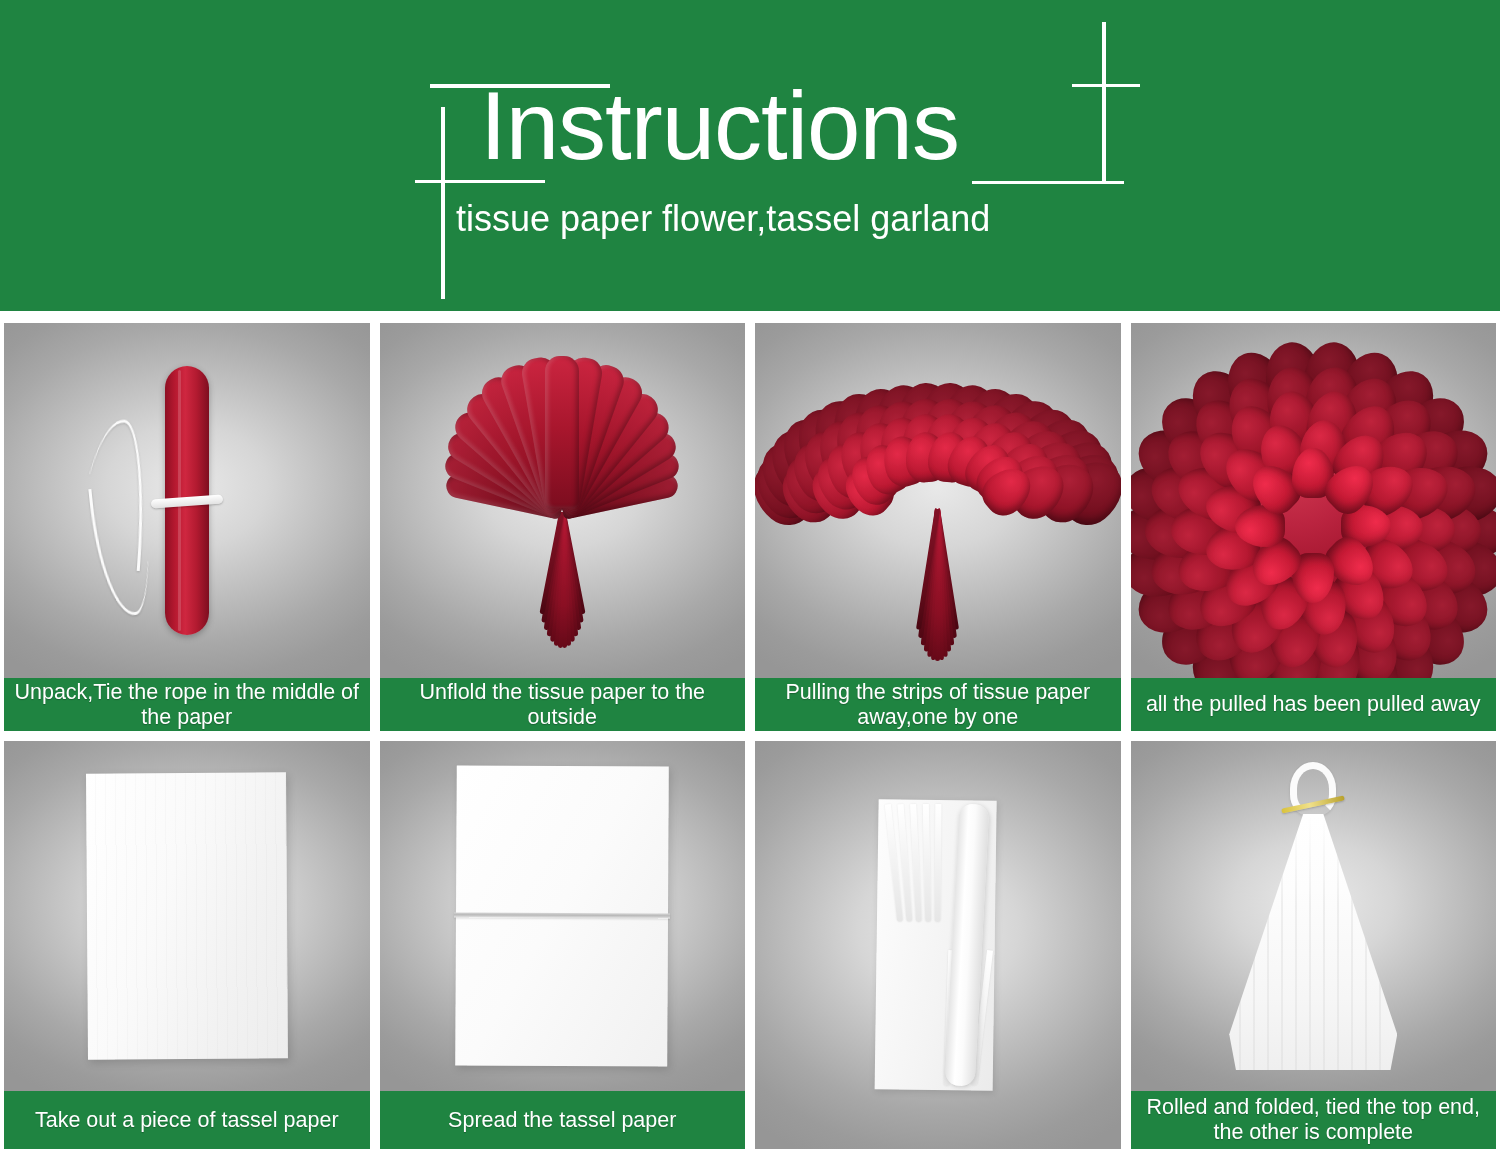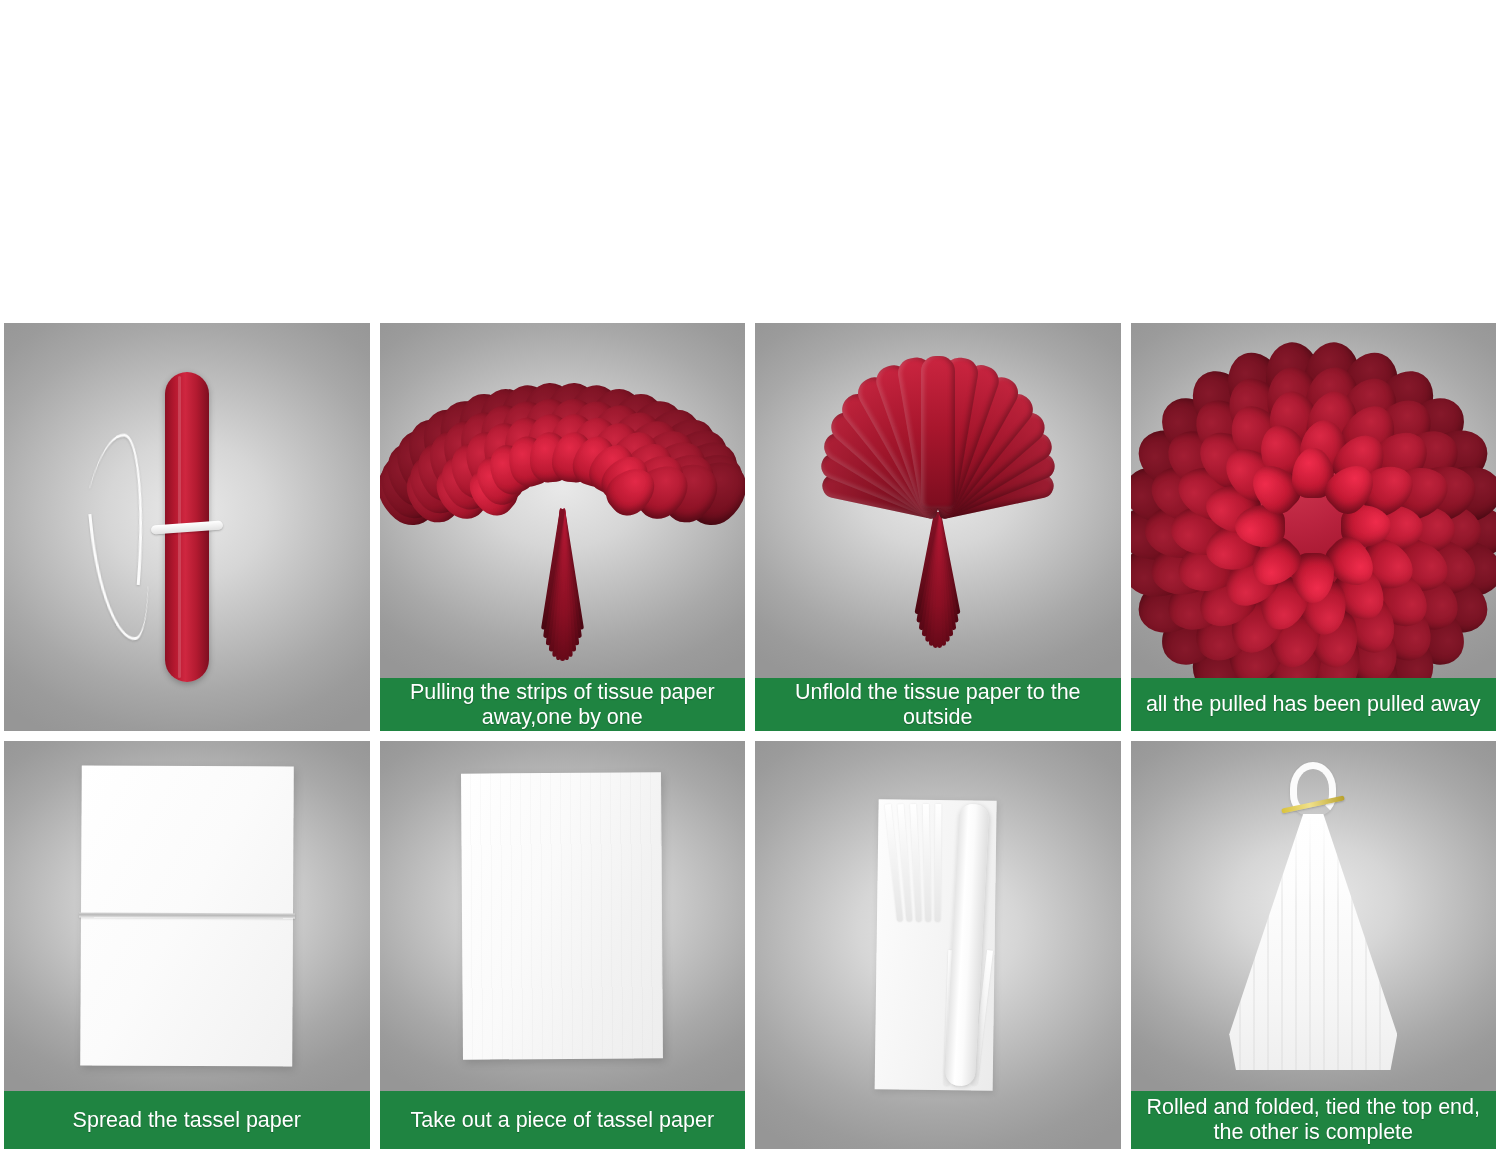--- a/index.html
+++ b/index.html
@@ -249,30 +249,84 @@
   .fold8 {
     position:absolute; top:0; width:2px; height:100%;
     background: linear-gradient(180deg, rgba(0,0,0,0) 0%, rgba(0,0,0,.055) 35%, rgba(0,0,0,.04) 100%);
   }
 </style>
 </head>
 <body>
 
 <div id="root">
 
+  <div class="header">
+    <div class="deco deco-top-left"></div>
+    <div class="deco deco-v-left"></div>
+    <div class="deco deco-h-left"></div>
+    <div class="deco deco-v-right"></div>
+    <div class="deco deco-h-right"></div>
+    <div class="deco deco-bot-right"></div>
+
+    <div class="hdr-title">Instructions</div>
+    <div class="hdr-sub">tissue paper flower,tassel garland</div>
+  </div>
 
   <div class="grid">
 
     <div class="panel row1">
       <div class="photo">
         <div class="strip"></div>
         <div class="rope-tail rope-a"></div>
         <div class="rope-tail rope-b"></div>
         <div class="rope-knot"></div>
       </div>
+      <div class="caption">Unpack,Tie the rope in the middle of the paper</div>
+    </div>
+
+    <div class="panel row1">
+      <div class="photo">
+        <div class="fan" id="fan2">
+            <div class="petal" style="height: 118px; margin-top: -118px; width: 24px; margin-left: -12px; transform: rotate(-78deg); z-index: 12; background: linear-gradient(rgb(203, 37, 64) 0%, rgb(168, 22, 45) 48%, rgb(124, 13, 31) 100%); filter: brightness(0.78);"></div>
+            <div class="petal" style="height: 124.633px; margin-top: -124.633px; width: 25.9509px; margin-left: -12.9755px; transform: rotate(-68.25deg); z-index: 13; background: linear-gradient(rgb(203, 37, 64) 0%, rgb(168, 22, 45) 48%, rgb(124, 13, 31) 100%); filter: brightness(0.82);"></div>
+            <div class="petal" style="height: 131.011px; margin-top: -131.011px; width: 27.8268px; margin-left: -13.9134px; transform: rotate(-58.5deg); z-index: 14; background: linear-gradient(rgb(203, 37, 64) 0%, rgb(168, 22, 45) 48%, rgb(124, 13, 31) 100%); filter: brightness(0.86);"></div>
+            <div class="petal" style="height: 136.889px; margin-top: -136.889px; width: 29.5557px; margin-left: -14.7779px; transform: rotate(-48.75deg); z-index: 15; background: linear-gradient(rgb(203, 37, 64) 0%, rgb(168, 22, 45) 48%, rgb(124, 13, 31) 100%); filter: brightness(0.9);"></div>
+            <div class="petal" style="height: 142.042px; margin-top: -142.042px; width: 31.0711px; margin-left: -15.5355px; transform: rotate(-39deg); z-index: 16; background: linear-gradient(rgb(203, 37, 64) 0%, rgb(168, 22, 45) 48%, rgb(124, 13, 31) 100%); filter: brightness(0.94);"></div>
+            <div class="petal" style="height: 146.27px; margin-top: -146.27px; width: 32.3147px; margin-left: -16.1573px; transform: rotate(-29.25deg); z-index: 17; background: linear-gradient(rgb(203, 37, 64) 0%, rgb(168, 22, 45) 48%, rgb(124, 13, 31) 100%); filter: brightness(0.96);"></div>
+            <div class="petal" style="height: 149.412px; margin-top: -149.412px; width: 33.2388px; margin-left: -16.6194px; transform: rotate(-19.5deg); z-index: 18; background: linear-gradient(rgb(203, 37, 64) 0%, rgb(168, 22, 45) 48%, rgb(124, 13, 31) 100%); filter: brightness(0.98);"></div>
+            <div class="petal" style="height: 151.347px; margin-top: -151.347px; width: 33.8079px; margin-left: -16.9039px; transform: rotate(-9.75deg); z-index: 19; background: linear-gradient(rgb(203, 37, 64) 0%, rgb(168, 22, 45) 48%, rgb(124, 13, 31) 100%); filter: brightness(1);"></div>
+            <div class="petal" style="height: 152px; margin-top: -152px; width: 34px; margin-left: -17px; transform: rotate(0deg); z-index: 20; background: linear-gradient(rgb(203, 37, 64) 0%, rgb(168, 22, 45) 48%, rgb(124, 13, 31) 100%); filter: brightness(1);"></div>
+            <div class="petal" style="height: 151.347px; margin-top: -151.347px; width: 33.8079px; margin-left: -16.9039px; transform: rotate(9.75deg); z-index: 19; background: linear-gradient(rgb(203, 37, 64) 0%, rgb(168, 22, 45) 48%, rgb(124, 13, 31) 100%); filter: brightness(1);"></div>
+            <div class="petal" style="height: 149.412px; margin-top: -149.412px; width: 33.2388px; margin-left: -16.6194px; transform: rotate(19.5deg); z-index: 18; background: linear-gradient(rgb(203, 37, 64) 0%, rgb(168, 22, 45) 48%, rgb(124, 13, 31) 100%); filter: brightness(0.98);"></div>
+            <div class="petal" style="height: 146.27px; margin-top: -146.27px; width: 32.3147px; margin-left: -16.1573px; transform: rotate(29.25deg); z-index: 17; background: linear-gradient(rgb(203, 37, 64) 0%, rgb(168, 22, 45) 48%, rgb(124, 13, 31) 100%); filter: brightness(0.96);"></div>
+            <div class="petal" style="height: 142.042px; margin-top: -142.042px; width: 31.0711px; margin-left: -15.5355px; transform: rotate(39deg); z-index: 16; background: linear-gradient(rgb(203, 37, 64) 0%, rgb(168, 22, 45) 48%, rgb(124, 13, 31) 100%); filter: brightness(0.94);"></div>
+            <div class="petal" style="height: 136.889px; margin-top: -136.889px; width: 29.5557px; margin-left: -14.7779px; transform: rotate(48.75deg); z-index: 15; background: linear-gradient(rgb(203, 37, 64) 0%, rgb(168, 22, 45) 48%, rgb(124, 13, 31) 100%); filter: brightness(0.9);"></div>
+            <div class="petal" style="height: 131.011px; margin-top: -131.011px; width: 27.8268px; margin-left: -13.9134px; transform: rotate(58.5deg); z-index: 14; background: linear-gradient(rgb(203, 37, 64) 0%, rgb(168, 22, 45) 48%, rgb(124, 13, 31) 100%); filter: brightness(0.86);"></div>
+            <div class="petal" style="height: 124.633px; margin-top: -124.633px; width: 25.9509px; margin-left: -12.9755px; transform: rotate(68.25deg); z-index: 13; background: linear-gradient(rgb(203, 37, 64) 0%, rgb(168, 22, 45) 48%, rgb(124, 13, 31) 100%); filter: brightness(0.82);"></div>
+            <div class="petal" style="height: 118px; margin-top: -118px; width: 24px; margin-left: -12px; transform: rotate(78deg); z-index: 12; background: linear-gradient(rgb(203, 37, 64) 0%, rgb(168, 22, 45) 48%, rgb(124, 13, 31) 100%); filter: brightness(0.78);"></div>
+            <div class="fan-knot"></div>
+            <div class="tassel">
+              <div class="tstrip" style="height: 108px; transform: rotate(-11deg); filter: brightness(0.8);"></div>
+              <div class="tstrip" style="height: 115.658px; transform: rotate(-9.30769deg); filter: brightness(0.87);"></div>
+              <div class="tstrip" style="height: 122.871px; transform: rotate(-7.61538deg); filter: brightness(0.94);"></div>
+              <div class="tstrip" style="height: 129.22px; transform: rotate(-5.92308deg); filter: brightness(1);"></div>
+              <div class="tstrip" style="height: 134.335px; transform: rotate(-4.23077deg); filter: brightness(1.05);"></div>
+              <div class="tstrip" style="height: 137.921px; transform: rotate(-2.53846deg); filter: brightness(1.08);"></div>
+              <div class="tstrip" style="height: 139.767px; transform: rotate(-0.846154deg); filter: brightness(1.1);"></div>
+              <div class="tstrip" style="height: 139.767px; transform: rotate(0.846154deg); filter: brightness(1.1);"></div>
+              <div class="tstrip" style="height: 137.921px; transform: rotate(2.53846deg); filter: brightness(1.08);"></div>
+              <div class="tstrip" style="height: 134.335px; transform: rotate(4.23077deg); filter: brightness(1.05);"></div>
+              <div class="tstrip" style="height: 129.22px; transform: rotate(5.92308deg); filter: brightness(1);"></div>
+              <div class="tstrip" style="height: 122.871px; transform: rotate(7.61538deg); filter: brightness(0.94);"></div>
+              <div class="tstrip" style="height: 115.658px; transform: rotate(9.30769deg); filter: brightness(0.87);"></div>
+              <div class="tstrip" style="height: 108px; transform: rotate(11deg); filter: brightness(0.8);"></div>
+            </div>
+          </div>
+      </div>
+      <div class="caption">Unflold the tissue paper to the outside</div>
     </div>
 
     <div class="panel row1">
       <div class="photo">
         <div class="half-pom" id="pom3">
             <div class="pet3" style="width: 58px; height: 66px; margin-left: -156.922px; margin-top: -53.3229px; z-index: 1; transform: rotate(-50.6deg); background: radial-gradient(circle at 38% 32%, rgb(203, 37, 64) 0%, rgb(168, 22, 45) 55%, rgb(124, 13, 31) 100%); filter: brightness(0.7); box-shadow: rgba(0, 0, 0, 0.3) -4px -3px 7px inset;"></div>
             <div class="pet3" style="width: 58px; height: 66px; margin-left: -156.11px; margin-top: -58.837px; z-index: 1; transform: rotate(-45.781deg); background: radial-gradient(circle at 38% 32%, rgb(203, 37, 64) 0%, rgb(168, 22, 45) 55%, rgb(124, 13, 31) 100%); filter: brightness(0.7); box-shadow: rgba(0, 0, 0, 0.3) -4px -3px 7px inset;"></div>
             <div class="pet3" style="width: 58px; height: 66px; margin-left: -152.33px; margin-top: -68.814px; z-index: 1; transform: rotate(-40.9619deg); background: radial-gradient(circle at 38% 32%, rgb(203, 37, 64) 0%, rgb(168, 22, 45) 55%, rgb(124, 13, 31) 100%); filter: brightness(0.7); box-shadow: rgba(0, 0, 0, 0.3) -4px -3px 7px inset;"></div>
             <div class="pet3" style="width: 58px; height: 66px; margin-left: -145.673px; margin-top: -78.3753px; z-index: 1; transform: rotate(-36.1429deg); background: radial-gradient(circle at 38% 32%, rgb(203, 37, 64) 0%, rgb(168, 22, 45) 55%, rgb(124, 13, 31) 100%); filter: brightness(0.7); box-shadow: rgba(0, 0, 0, 0.3) -4px -3px 7px inset;"></div>
             <div class="pet3" style="width: 58px; height: 66px; margin-left: -136.292px; margin-top: -87.2976px; z-index: 1; transform: rotate(-31.3238deg); background: radial-gradient(circle at 38% 32%, rgb(203, 37, 64) 0%, rgb(168, 22, 45) 55%, rgb(124, 13, 31) 100%); filter: brightness(0.7); box-shadow: rgba(0, 0, 0, 0.3) -4px -3px 7px inset;"></div>
@@ -346,62 +400,20 @@
               <div class="tstrip" style="height: 150.978px; transform: rotate(1.5deg); filter: brightness(1.09);"></div>
               <div class="tstrip" style="height: 147.981px; transform: rotate(3deg); filter: brightness(1.06);"></div>
               <div class="tstrip" style="height: 143.213px; transform: rotate(4.5deg); filter: brightness(1.01);"></div>
               <div class="tstrip" style="height: 137px; transform: rotate(6deg); filter: brightness(0.94);"></div>
               <div class="tstrip" style="height: 129.765px; transform: rotate(7.5deg); filter: brightness(0.86);"></div>
               <div class="tstrip" style="height: 122px; transform: rotate(9deg); filter: brightness(0.78);"></div>
             </div>
           </div>
       </div>
       <div class="caption">Pulling the strips of tissue paper away,one by one</div>
-    </div>
-
-    <div class="panel row1">
-      <div class="photo">
-        <div class="fan" id="fan2">
-            <div class="petal" style="height: 118px; margin-top: -118px; width: 24px; margin-left: -12px; transform: rotate(-78deg); z-index: 12; background: linear-gradient(rgb(203, 37, 64) 0%, rgb(168, 22, 45) 48%, rgb(124, 13, 31) 100%); filter: brightness(0.78);"></div>
-            <div class="petal" style="height: 124.633px; margin-top: -124.633px; width: 25.9509px; margin-left: -12.9755px; transform: rotate(-68.25deg); z-index: 13; background: linear-gradient(rgb(203, 37, 64) 0%, rgb(168, 22, 45) 48%, rgb(124, 13, 31) 100%); filter: brightness(0.82);"></div>
-            <div class="petal" style="height: 131.011px; margin-top: -131.011px; width: 27.8268px; margin-left: -13.9134px; transform: rotate(-58.5deg); z-index: 14; background: linear-gradient(rgb(203, 37, 64) 0%, rgb(168, 22, 45) 48%, rgb(124, 13, 31) 100%); filter: brightness(0.86);"></div>
-            <div class="petal" style="height: 136.889px; margin-top: -136.889px; width: 29.5557px; margin-left: -14.7779px; transform: rotate(-48.75deg); z-index: 15; background: linear-gradient(rgb(203, 37, 64) 0%, rgb(168, 22, 45) 48%, rgb(124, 13, 31) 100%); filter: brightness(0.9);"></div>
-            <div class="petal" style="height: 142.042px; margin-top: -142.042px; width: 31.0711px; margin-left: -15.5355px; transform: rotate(-39deg); z-index: 16; background: linear-gradient(rgb(203, 37, 64) 0%, rgb(168, 22, 45) 48%, rgb(124, 13, 31) 100%); filter: brightness(0.94);"></div>
-            <div class="petal" style="height: 146.27px; margin-top: -146.27px; width: 32.3147px; margin-left: -16.1573px; transform: rotate(-29.25deg); z-index: 17; background: linear-gradient(rgb(203, 37, 64) 0%, rgb(168, 22, 45) 48%, rgb(124, 13, 31) 100%); filter: brightness(0.96);"></div>
-            <div class="petal" style="height: 149.412px; margin-top: -149.412px; width: 33.2388px; margin-left: -16.6194px; transform: rotate(-19.5deg); z-index: 18; background: linear-gradient(rgb(203, 37, 64) 0%, rgb(168, 22, 45) 48%, rgb(124, 13, 31) 100%); filter: brightness(0.98);"></div>
-            <div class="petal" style="height: 151.347px; margin-top: -151.347px; width: 33.8079px; margin-left: -16.9039px; transform: rotate(-9.75deg); z-index: 19; background: linear-gradient(rgb(203, 37, 64) 0%, rgb(168, 22, 45) 48%, rgb(124, 13, 31) 100%); filter: brightness(1);"></div>
-            <div class="petal" style="height: 152px; margin-top: -152px; width: 34px; margin-left: -17px; transform: rotate(0deg); z-index: 20; background: linear-gradient(rgb(203, 37, 64) 0%, rgb(168, 22, 45) 48%, rgb(124, 13, 31) 100%); filter: brightness(1);"></div>
-            <div class="petal" style="height: 151.347px; margin-top: -151.347px; width: 33.8079px; margin-left: -16.9039px; transform: rotate(9.75deg); z-index: 19; background: linear-gradient(rgb(203, 37, 64) 0%, rgb(168, 22, 45) 48%, rgb(124, 13, 31) 100%); filter: brightness(1);"></div>
-            <div class="petal" style="height: 149.412px; margin-top: -149.412px; width: 33.2388px; margin-left: -16.6194px; transform: rotate(19.5deg); z-index: 18; background: linear-gradient(rgb(203, 37, 64) 0%, rgb(168, 22, 45) 48%, rgb(124, 13, 31) 100%); filter: brightness(0.98);"></div>
-            <div class="petal" style="height: 146.27px; margin-top: -146.27px; width: 32.3147px; margin-left: -16.1573px; transform: rotate(29.25deg); z-index: 17; background: linear-gradient(rgb(203, 37, 64) 0%, rgb(168, 22, 45) 48%, rgb(124, 13, 31) 100%); filter: brightness(0.96);"></div>
-            <div class="petal" style="height: 142.042px; margin-top: -142.042px; width: 31.0711px; margin-left: -15.5355px; transform: rotate(39deg); z-index: 16; background: linear-gradient(rgb(203, 37, 64) 0%, rgb(168, 22, 45) 48%, rgb(124, 13, 31) 100%); filter: brightness(0.94);"></div>
-            <div class="petal" style="height: 136.889px; margin-top: -136.889px; width: 29.5557px; margin-left: -14.7779px; transform: rotate(48.75deg); z-index: 15; background: linear-gradient(rgb(203, 37, 64) 0%, rgb(168, 22, 45) 48%, rgb(124, 13, 31) 100%); filter: brightness(0.9);"></div>
-            <div class="petal" style="height: 131.011px; margin-top: -131.011px; width: 27.8268px; margin-left: -13.9134px; transform: rotate(58.5deg); z-index: 14; background: linear-gradient(rgb(203, 37, 64) 0%, rgb(168, 22, 45) 48%, rgb(124, 13, 31) 100%); filter: brightness(0.86);"></div>
-            <div class="petal" style="height: 124.633px; margin-top: -124.633px; width: 25.9509px; margin-left: -12.9755px; transform: rotate(68.25deg); z-index: 13; background: linear-gradient(rgb(203, 37, 64) 0%, rgb(168, 22, 45) 48%, rgb(124, 13, 31) 100%); filter: brightness(0.82);"></div>
-            <div class="petal" style="height: 118px; margin-top: -118px; width: 24px; margin-left: -12px; transform: rotate(78deg); z-index: 12; background: linear-gradient(rgb(203, 37, 64) 0%, rgb(168, 22, 45) 48%, rgb(124, 13, 31) 100%); filter: brightness(0.78);"></div>
-            <div class="fan-knot"></div>
-            <div class="tassel">
-              <div class="tstrip" style="height: 108px; transform: rotate(-11deg); filter: brightness(0.8);"></div>
-              <div class="tstrip" style="height: 115.658px; transform: rotate(-9.30769deg); filter: brightness(0.87);"></div>
-              <div class="tstrip" style="height: 122.871px; transform: rotate(-7.61538deg); filter: brightness(0.94);"></div>
-              <div class="tstrip" style="height: 129.22px; transform: rotate(-5.92308deg); filter: brightness(1);"></div>
-              <div class="tstrip" style="height: 134.335px; transform: rotate(-4.23077deg); filter: brightness(1.05);"></div>
-              <div class="tstrip" style="height: 137.921px; transform: rotate(-2.53846deg); filter: brightness(1.08);"></div>
-              <div class="tstrip" style="height: 139.767px; transform: rotate(-0.846154deg); filter: brightness(1.1);"></div>
-              <div class="tstrip" style="height: 139.767px; transform: rotate(0.846154deg); filter: brightness(1.1);"></div>
-              <div class="tstrip" style="height: 137.921px; transform: rotate(2.53846deg); filter: brightness(1.08);"></div>
-              <div class="tstrip" style="height: 134.335px; transform: rotate(4.23077deg); filter: brightness(1.05);"></div>
-              <div class="tstrip" style="height: 129.22px; transform: rotate(5.92308deg); filter: brightness(1);"></div>
-              <div class="tstrip" style="height: 122.871px; transform: rotate(7.61538deg); filter: brightness(0.94);"></div>
-              <div class="tstrip" style="height: 115.658px; transform: rotate(9.30769deg); filter: brightness(0.87);"></div>
-              <div class="tstrip" style="height: 108px; transform: rotate(11deg); filter: brightness(0.8);"></div>
-            </div>
-          </div>
-      </div>
-      <div class="caption">Unflold the tissue paper to the outside</div>
     </div>
 
     <div class="panel row1">
       <div class="photo">
         <div class="pom-wrap" id="pom4">
           <div class="pom-core"></div>
         <div class="pom-pet" style="width: 56px; height: 62px; margin-left: 104px; margin-top: -31px; z-index: 1; transform: rotate(90deg); background: radial-gradient(circle at 40% 30%, rgb(203, 37, 64) 0%, rgb(168, 22, 45) 52%, rgb(124, 13, 31) 100%); filter: brightness(0.66); box-shadow: rgba(0, 0, 0, 0.32) -4px -4px 8px inset;"></div>
             <div class="pom-pet" style="width: 56px; height: 62px; margin-left: 100.164px; margin-top: -0.358022px; z-index: 1; transform: rotate(103.846deg); background: radial-gradient(circle at 40% 30%, rgb(203, 37, 64) 0%, rgb(168, 22, 45) 52%, rgb(124, 13, 31) 100%); filter: brightness(0.66); box-shadow: rgba(0, 0, 0, 0.32) -4px -4px 8px inset;"></div>
             <div class="pom-pet" style="width: 56px; height: 62px; margin-left: 88.8802px; margin-top: 28.5032px; z-index: 1; transform: rotate(117.692deg); background: radial-gradient(circle at 40% 30%, rgb(203, 37, 64) 0%, rgb(168, 22, 45) 52%, rgb(124, 13, 31) 100%); filter: brightness(0.66); box-shadow: rgba(0, 0, 0, 0.32) -4px -4px 8px inset;"></div>
             <div class="pom-pet" style="width: 56px; height: 62px; margin-left: 70.8034px; margin-top: 53.9062px; z-index: 1; transform: rotate(131.538deg); background: radial-gradient(circle at 40% 30%, rgb(203, 37, 64) 0%, rgb(168, 22, 45) 52%, rgb(124, 13, 31) 100%); filter: brightness(0.66); box-shadow: rgba(0, 0, 0, 0.32) -4px -4px 8px inset;"></div>
@@ -488,35 +500,35 @@
             <div class="pom-pet" style="width: 42px; height: 50px; margin-left: -40.799px; margin-top: -44.205px; z-index: 5; transform: rotate(315deg); background: radial-gradient(circle at 40% 30%, rgb(203, 37, 64) 0%, rgb(168, 22, 45) 52%, rgb(124, 13, 31) 100%); filter: brightness(1.18); box-shadow: rgba(0, 0, 0, 0.32) -4px -4px 8px inset;"></div>
             <div class="pom-pet" style="width: 42px; height: 50px; margin-left: -21px; margin-top: -52.16px; z-index: 5; transform: rotate(360deg); background: radial-gradient(circle at 40% 30%, rgb(203, 37, 64) 0%, rgb(168, 22, 45) 52%, rgb(124, 13, 31) 100%); filter: brightness(1.18); box-shadow: rgba(0, 0, 0, 0.32) -4px -4px 8px inset;"></div>
             <div class="pom-pet" style="width: 42px; height: 50px; margin-left: -1.20101px; margin-top: -44.205px; z-index: 5; transform: rotate(405deg); background: radial-gradient(circle at 40% 30%, rgb(203, 37, 64) 0%, rgb(168, 22, 45) 52%, rgb(124, 13, 31) 100%); filter: brightness(1.18); box-shadow: rgba(0, 0, 0, 0.32) -4px -4px 8px inset;"></div>
           </div>
       </div>
       <div class="caption">all the pulled has been pulled away</div>
     </div>
 
     <div class="panel row2">
       <div class="photo">
+        <div class="sheet">
+          <div class="grain"></div>
+        </div>
+      </div>
+      <div class="caption">Take out a piece of tassel paper</div>
+    </div>
+
+    <div class="panel row2">
+      <div class="photo">
         <div class="sheet6">
           <div class="grain"></div>
           <div class="crease"></div>
         </div>
       </div>
       <div class="caption">Spread the tassel paper</div>
-    </div>
-
-    <div class="panel row2">
-      <div class="photo">
-        <div class="sheet">
-          <div class="grain"></div>
-        </div>
-      </div>
-      <div class="caption">Take out a piece of tassel paper</div>
     </div>
 
     <div class="panel row2">
       <div class="photo">
         <div class="roll-base">
           <div class="grain"></div>
         </div>
         <div id="fringe7" style="position: absolute; left: 50%; top: 50%; transform: translate(-50%, -50%); width: 130px; height: 290px;">
             <div class="roll-fringe" style="left: 18px; top: 4px; height: 118px; transform: rotate(-6deg);"></div>
             <div class="roll-fringe" style="left: 29px; top: 4px; height: 118px; transform: rotate(-4.4deg);"></div>

